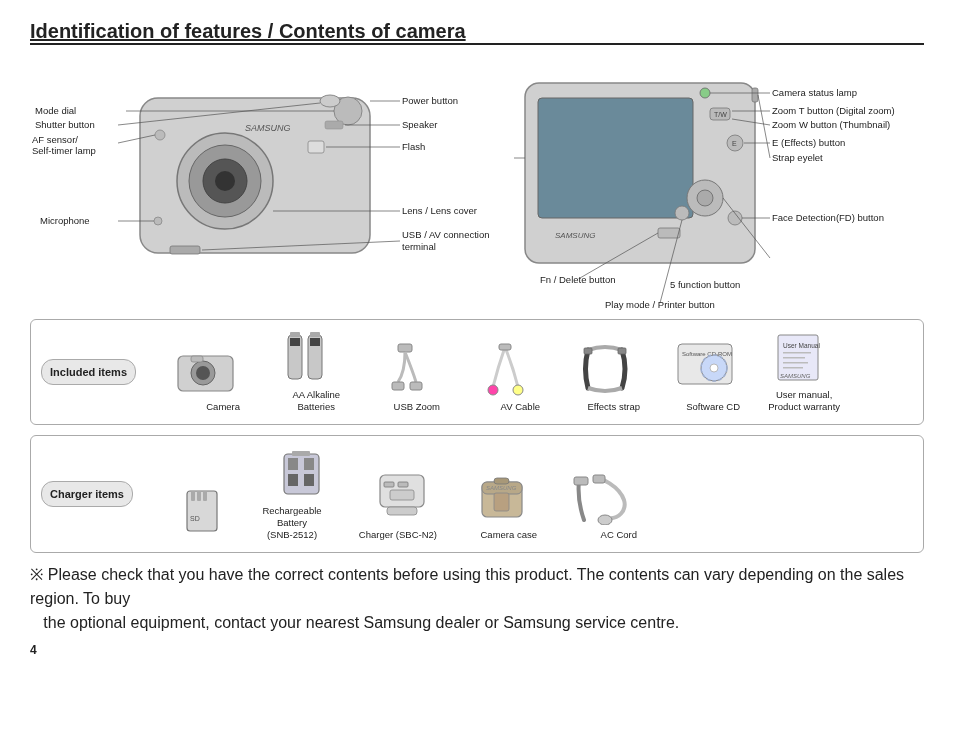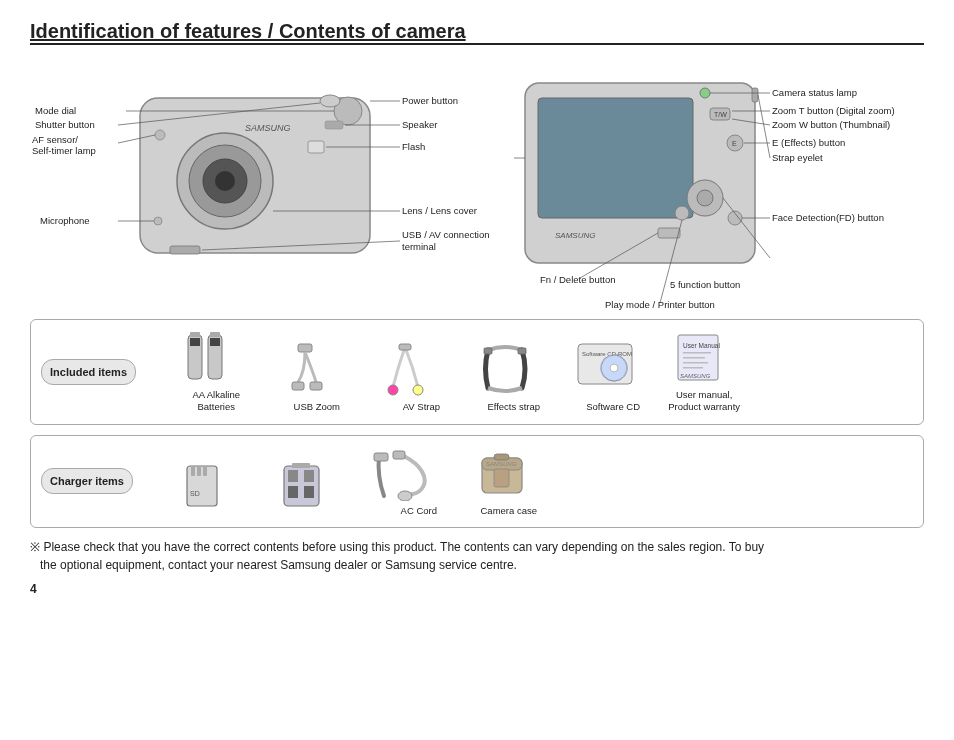--- a/index.html
+++ b/index.html
@@ -92,21 +92,21 @@
       margin-bottom: 4px;
     }
 
     .item-label {
       line-height: 1.3;
       text-align: center;
       font-size: 9.5px;
     }
 
     .footnote {
-      font-size: 12px;
+      font-size: 16px;
       margin-top: 10px;
       line-height: 1.5;
     }
 
     .page-num {
       font-size: 12px;
       font-weight: bold;
       margin-top: 8px;
     }
   </style>
@@ -233,20 +233,31 @@
       <text x="95" y="245" font-size="9.5" fill="#222">Play mode / Printer button</text>
     </svg>
   </div>
 </div>
 
 <div class="items-box">
   <div class="box-label">Included
 items</div>
   <div class="items-grid">
 
+    <div class="item-cell">
+      <div class="item-img">
+        <svg width="65" height="48" viewBox="0 0 65 48">
+          <rect x="5" y="10" width="55" height="35" rx="5" fill="#d0d0d0" stroke="#888" stroke-width="1.2"></rect>
+          <circle cx="30" cy="27" r="12" fill="#999" stroke="#666" stroke-width="1"></circle>
+          <circle cx="30" cy="27" r="7" fill="#555"></circle>
+          <rect x="18" y="10" width="12" height="6" rx="2" fill="#bbb" stroke="#888" stroke-width="0.8"></rect>
+        </svg>
+      </div>
+      <div class="item-label">Camera</div>
+    </div>
 
     <div class="item-cell">
       <div class="item-img">
         <svg width="50" height="55" viewBox="0 0 50 55">
           <rect x="8" y="5" width="14" height="44" rx="4" fill="#c8c8c8" stroke="#777" stroke-width="1"></rect>
           <rect x="10" y="2" width="10" height="5" rx="1" fill="#aaa"></rect>
           <rect x="10" y="8" width="10" height="8" fill="#444"></rect>
           <rect x="28" y="5" width="14" height="44" rx="4" fill="#c8c8c8" stroke="#777" stroke-width="1"></rect>
           <rect x="30" y="2" width="10" height="5" rx="1" fill="#aaa"></rect>
           <rect x="30" y="8" width="10" height="8" fill="#444"></rect>
@@ -271,21 +282,21 @@
     <div class="item-cell">
       <div class="item-img">
         <svg width="55" height="55" viewBox="0 0 55 55">
           <path d="M27 5 Q20 25 15 45" stroke="#ccc" stroke-width="3" fill="none"></path>
           <circle cx="15" cy="48" r="5" fill="#f4a" stroke="#888" stroke-width="1"></circle>
           <path d="M27 5 Q35 25 40 45" stroke="#ccc" stroke-width="3" fill="none"></path>
           <circle cx="40" cy="48" r="5" fill="#ff8" stroke="#888" stroke-width="1"></circle>
           <rect x="21" y="2" width="12" height="6" rx="2" fill="#bbb" stroke="#888" stroke-width="1"></rect>
         </svg>
       </div>
-      <div class="item-label">AV Strap</div>
+      <div class="item-label">AV Cable</div>
     </div>
 
     <div class="item-cell">
       <div class="item-img">
         <svg width="55" height="55" viewBox="0 0 55 55">
           <path d="M10 8 Q5 27 10 46" stroke="#444" stroke-width="5" fill="none" stroke-linecap="round"></path>
           <path d="M10 8 Q27 2 44 8" stroke="#aaa" stroke-width="4" fill="none"></path>
           <path d="M44 8 Q50 27 44 46" stroke="#444" stroke-width="5" fill="none" stroke-linecap="round"></path>
           <path d="M10 46 Q27 52 44 46" stroke="#aaa" stroke-width="4" fill="none"></path>
           <rect x="6" y="6" width="8" height="6" rx="1" fill="#888" stroke="#666" stroke-width="0.8"></rect>
@@ -347,49 +358,62 @@
       <div class="item-img">
         <svg width="55" height="55" viewBox="0 0 55 55">
           <rect x="10" y="8" width="35" height="40" rx="4" fill="#c8c8d8" stroke="#777" stroke-width="1.2"></rect>
           <rect x="18" y="5" width="18" height="5" rx="1" fill="#aaa"></rect>
           <rect x="14" y="12" width="10" height="12" fill="#888"></rect>
           <rect x="30" y="12" width="10" height="12" fill="#888"></rect>
           <rect x="14" y="28" width="10" height="12" fill="#666"></rect>
           <rect x="30" y="28" width="10" height="12" fill="#666"></rect>
         </svg>
       </div>
-    </div>
-
+      <div class="item-label">Rechargeable Battery<br>(SNB-2512)</div>
+    </div>
+
+    <div class="item-cell">
+      <div class="item-img">
+        <svg width="60" height="55" viewBox="0 0 60 55">
+          <rect x="8" y="5" width="44" height="32" rx="5" fill="#e0e0e0" stroke="#888" stroke-width="1.2"></rect>
+          <rect x="15" y="37" width="30" height="8" rx="3" fill="#ccc" stroke="#888" stroke-width="0.8"></rect>
+          <rect x="12" y="12" width="10" height="5" rx="1" fill="#bbb" stroke="#777" stroke-width="0.8"></rect>
+          <rect x="26" y="12" width="10" height="5" rx="1" fill="#bbb" stroke="#777" stroke-width="0.8"></rect>
+          <rect x="18" y="20" width="24" height="10" rx="2" fill="#ccc" stroke="#888" stroke-width="0.8"></rect>
+        </svg>
+      </div>
+      <div class="item-label">Charger (SBC-N2)</div>
+    </div>
+
+    <div class="item-cell">
+      <div class="item-img">
+        <svg width="55" height="55" viewBox="0 0 55 55">
+          <rect x="8" y="12" width="40" height="35" rx="5" fill="#c8b898" stroke="#888" stroke-width="1.2"></rect>
+          <rect x="8" y="12" width="40" height="12" rx="5" fill="#b8a888" stroke="#888" stroke-width="1"></rect>
+          <rect x="20" y="8" width="15" height="6" rx="3" fill="#a89878" stroke="#777" stroke-width="0.8"></rect>
+          <rect x="20" y="23" width="15" height="18" rx="2" fill="#b8a080" stroke="#888" stroke-width="0.8"></rect>
+          <text x="12" y="20" font-size="6" fill="#888" font-style="italic">SAMSUNG</text>
+        </svg>
+      </div>
+      <div class="item-label">Camera case</div>
+    </div>
 
     <div class="item-cell">
       <div class="item-img">
         <svg width="65" height="55" viewBox="0 0 65 55">
           <path d="M10 10 Q8 30 15 50" stroke="#888" stroke-width="4" fill="none" stroke-linecap="round"></path>
           <rect x="5" y="7" width="14" height="8" rx="2" fill="#bbb" stroke="#888" stroke-width="1"></rect>
           <path d="M30 8 C30 8 50 15 55 30 C58 40 50 50 38 48" stroke="#bbb" stroke-width="4" fill="none" stroke-linecap="round"></path>
           <rect x="24" y="5" width="12" height="8" rx="2" fill="#bbb" stroke="#888" stroke-width="1"></rect>
           <ellipse cx="36" cy="50" rx="7" ry="5" fill="#ccc" stroke="#888" stroke-width="1"></ellipse>
         </svg>
       </div>
       <div class="item-label">AC Cord</div>
     </div>
 
-    <div class="item-cell">
-      <div class="item-img">
-        <svg width="55" height="55" viewBox="0 0 55 55">
-          <rect x="8" y="12" width="40" height="35" rx="5" fill="#c8b898" stroke="#888" stroke-width="1.2"></rect>
-          <rect x="8" y="12" width="40" height="12" rx="5" fill="#b8a888" stroke="#888" stroke-width="1"></rect>
-          <rect x="20" y="8" width="15" height="6" rx="3" fill="#a89878" stroke="#777" stroke-width="0.8"></rect>
-          <rect x="20" y="23" width="15" height="18" rx="2" fill="#b8a080" stroke="#888" stroke-width="0.8"></rect>
-          <text x="12" y="20" font-size="6" fill="#888" font-style="italic">SAMSUNG</text>
-        </svg>
-      </div>
-      <div class="item-label">Camera case</div>
-    </div>
-
   </div>
 </div>
 
 <div class="footnote">
   ※ Please check that you have the correct contents before using this product. The contents can vary depending on the sales region. To buy<br>
   &nbsp;&nbsp;&nbsp;the optional equipment, contact your nearest Samsung dealer or Samsung service centre.
 </div>
 
 <div class="page-num">4</div>
 

